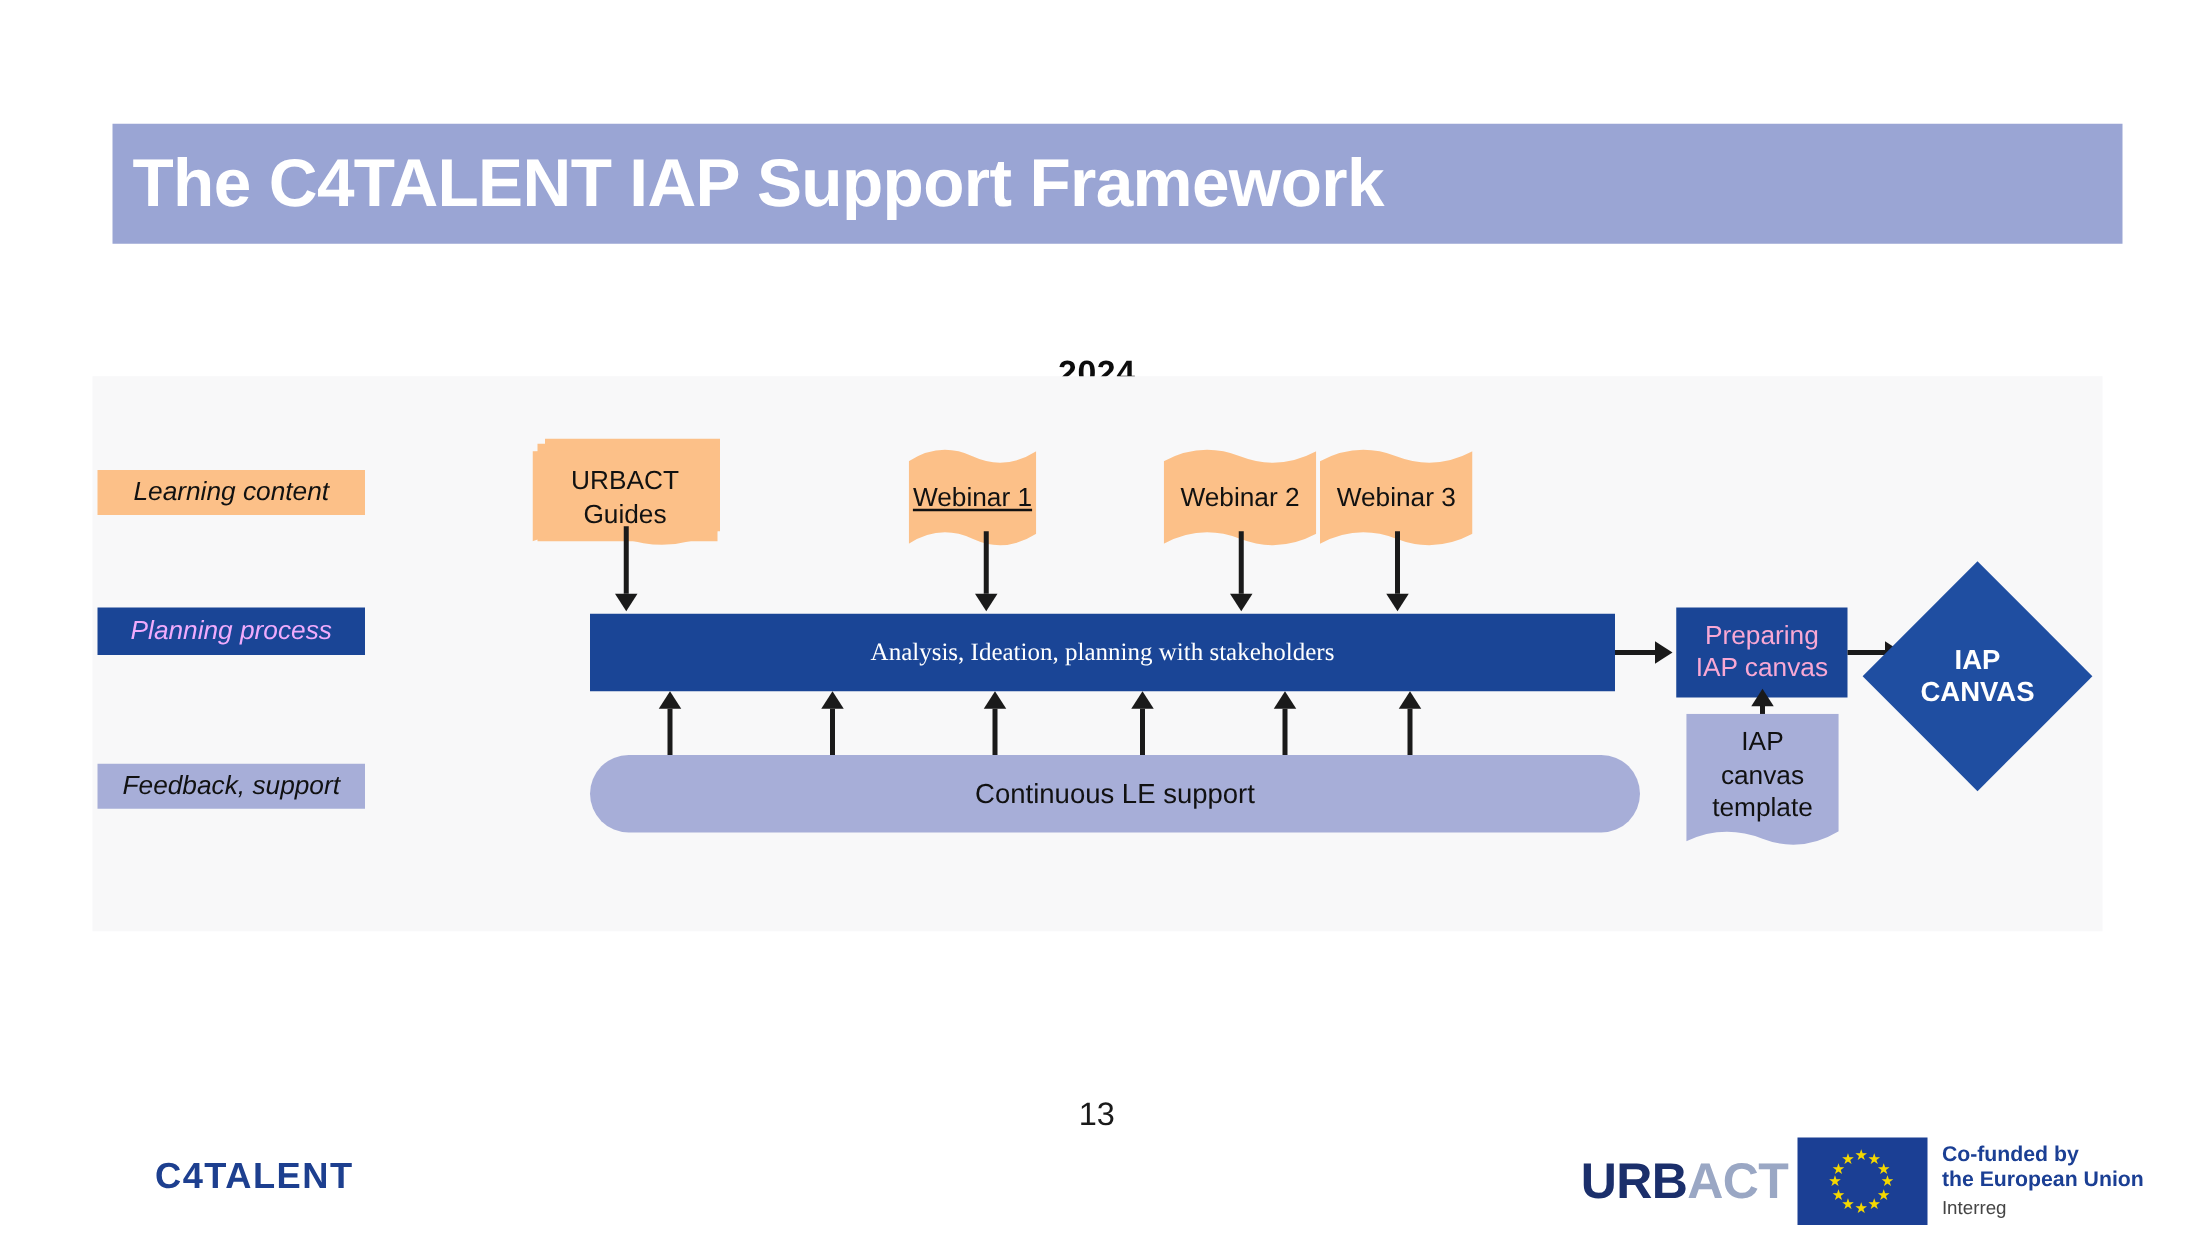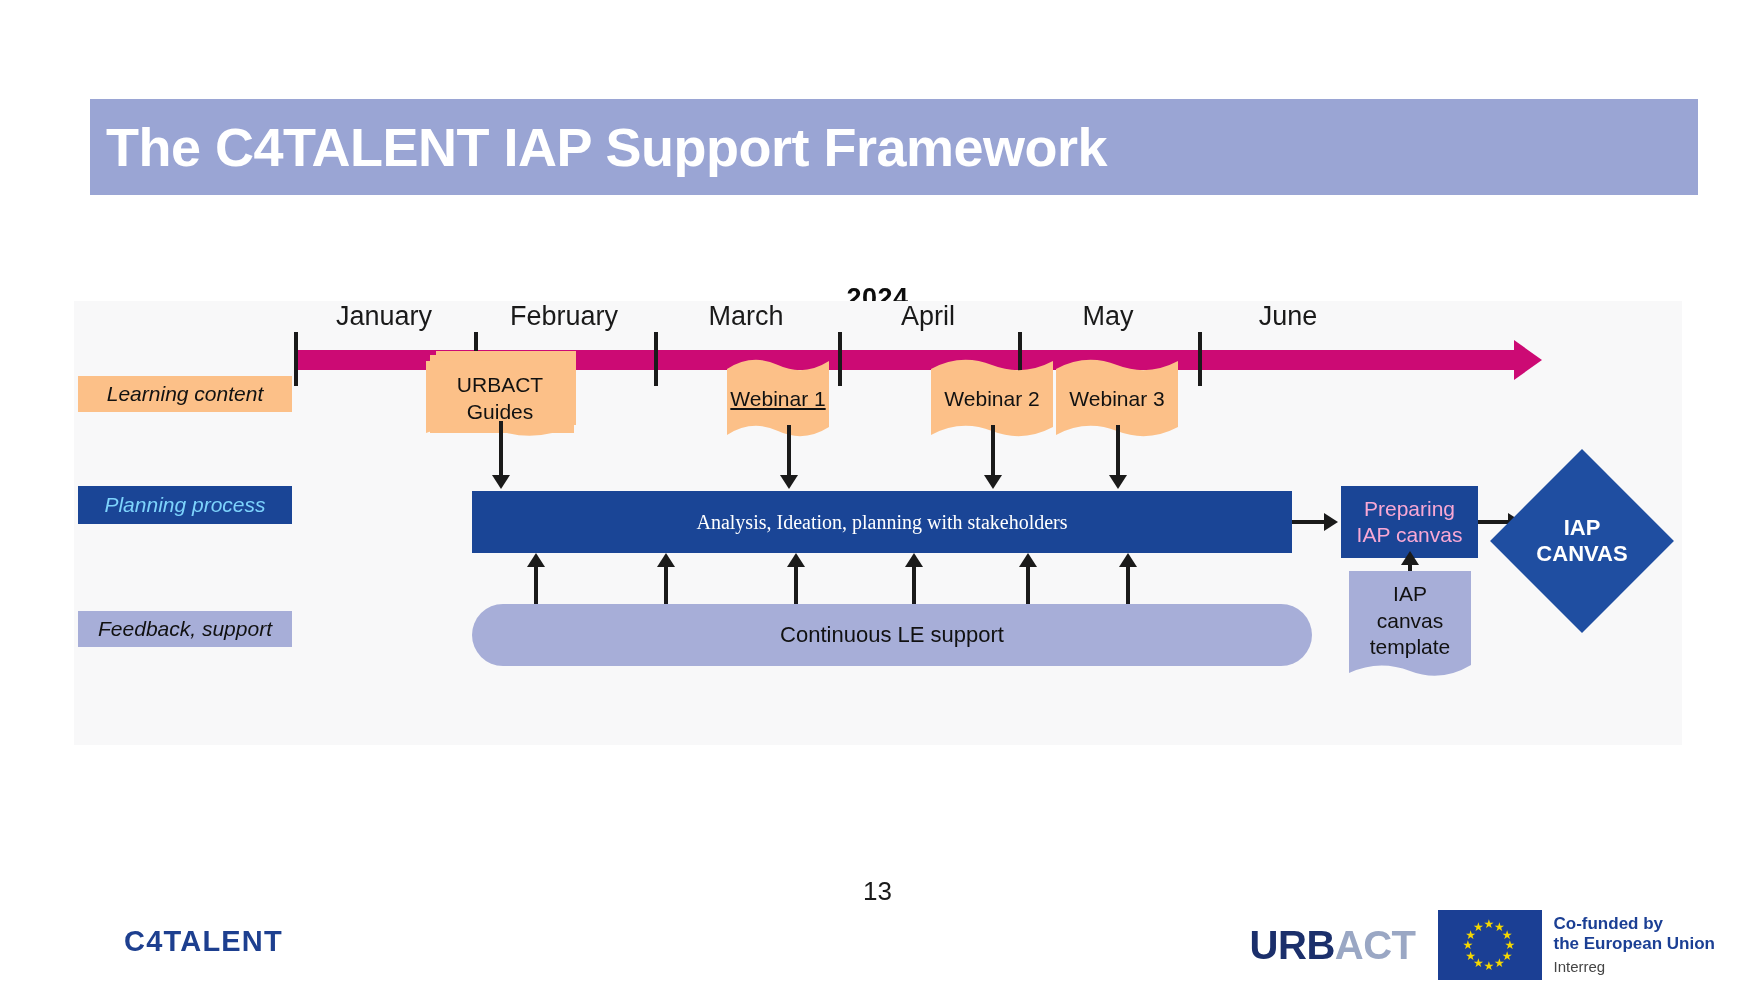--- a/index.html
+++ b/index.html
@@ -81,21 +81,21 @@
   
   .row-chip {
     position: absolute;
     display: flex; align-items: center; justify-content: center;
     font-size: 21px;
     white-space: nowrap;
     padding: 0 10px;
     font-style: italic;
   }
   #chip-learning  { left: 4px;  top: 75px;  width: 214px; height: 36px; background: #fcc088; color: #111111; }
-  #chip-planning  { left: 4px;  top: 185px; width: 214px; height: 38px; background: #1a4596; color: #7dd3fc; }
+  #chip-planning  { left: 4px;  top: 185px; width: 214px; height: 38px; background: #1a4596; color: #f0abfc; }
   #chip-feedback  { left: 4px;  top: 310px; width: 214px; height: 36px; background: #a7aed8; color: #111111; }
 
   
   .flag {
     position: absolute;
     display: flex; align-items: center; justify-content: center;
     text-align: center;
     font-size: 21px; color: #111111;
     line-height: 1.28;
   }
@@ -211,21 +211,21 @@
     position: absolute; left: 0; top: 876px; width: 1755px;
     text-align: center; font-size: 26px; color: #1a1a1a;
   }
   #logo-c4talent {
     position: absolute; left: 124px; top: 925px;
     font-size: 29px; font-weight: 600; letter-spacing: 1.2px;
     color: #1d3f8f;
   }
   #footer-right {
     position: absolute; right: 40px; top: 910px;
-    display: flex; align-items: center; gap: 22px;
+    display: flex; align-items: center; gap: 7px;
   }
   #logo-urbact { font-size: 40px; font-weight: 800; letter-spacing: -0.5px; display: flex; }
   #logo-urbact .urb { color: #1b2f6b; }
   #logo-urbact .act { color: #9aa7c4; }
   #eu-block { display: flex; align-items: center; gap: 12px; }
   #eu-flag {
     position: relative;
     width: 104px; height: 70px;
     background: #1b3f94;
   }
@@ -244,38 +244,20 @@
 <body>
 
 <div id="title-bar">
   <div id="title-text">The C4TALENT IAP Support Framework</div>
 </div>
 
 <div id="year-label">2024</div>
 
 <div id="diagram-panel">
 
-  <div id="timeline">
-    <div id="timeline-bar"></div>
-    <div id="timeline-arrow"></div>
-
-    <div class="tick" style="left:220px;"></div>
-    <div class="tick" style="left:400px;"></div>
-    <div class="tick" style="left:580px;"></div>
-    <div class="tick" style="left:764px;"></div>
-    <div class="tick" style="left:944px;"></div>
-    <div class="tick" style="left:1124px;"></div>
-
-    <div class="month-label" style="left:220px; width:180px;">January</div>
-    <div class="month-label" style="left:400px; width:180px;">February</div>
-    <div class="month-label" style="left:580px; width:184px;">March</div>
-    <div class="month-label" style="left:764px; width:180px;">April</div>
-    <div class="month-label" style="left:944px; width:180px;">May</div>
-    <div class="month-label" style="left:1124px; width:180px;">June</div>
-  </div>
 
   <div class="row-chip" id="chip-learning">Learning content</div>
   <div class="row-chip" id="chip-planning">Planning process</div>
   <div class="row-chip" id="chip-feedback">Feedback, support</div>
 
   <div class="flag" style="left:352px; top:58px; width:148px; height:80px;">
     <div class="doc-stack-back2"></div>
     <div class="doc-stack-back1"></div>
     <svg class="doc-stack-front" viewBox="0 0 148 80" preserveAspectRatio="none">
       <path d="M0,2 L148,0 L148,66 Q111,84 74,72 Q37,60 0,74 Z" fill="#fcc088"></path>

